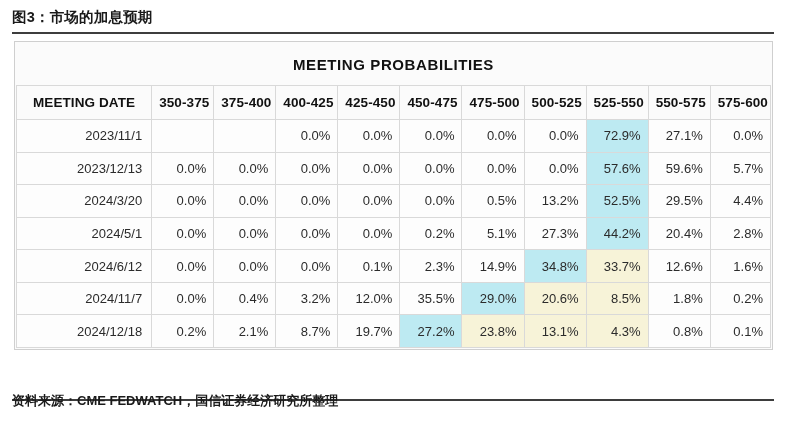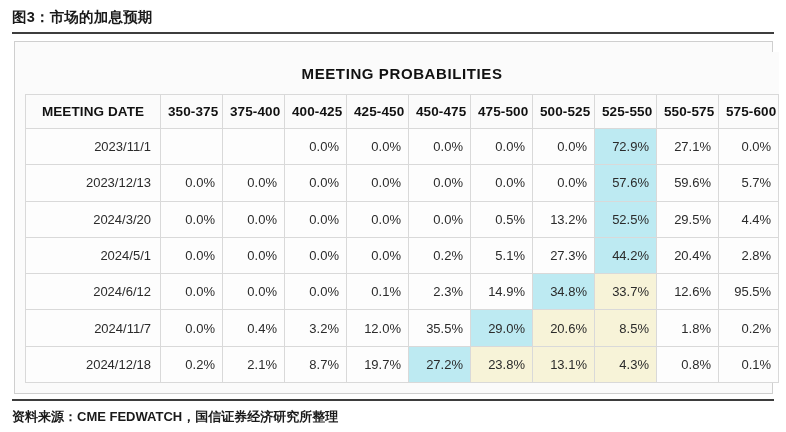--- a/index.html
+++ b/index.html
@@ -34,25 +34,25 @@
     height: 2px;
     background: #3d3d3d;
   }
 
   
   .table-wrap {
     position: absolute;
     left: 14px;
     top: 41px;
     width: 759px;
-    height: 353px;
+    height: 309px;
     background: #fbfbfb;
     border: 1px solid #cfcfcf;
     box-sizing: border-box;
-    padding: 10px;
+    padding: 1px;
   }
   table.mp {
     width: 100%;
     height: 100%;
     border-collapse: collapse;
     table-layout: fixed;
     background: #ffffff;
   }
   table.mp td, table.mp th {
     border: 1px solid #d9d9d9;
@@ -115,21 +115,21 @@
     position: absolute;
     left: 12px;
     top: 399px;
     width: 762px;
     height: 2px;
     background: #3d3d3d;
   }
   .source {
     position: absolute;
     left: 12px;
-    top: 408px;
+    top: 392px;
     font-size: 13px;
     font-weight: bold;
     color: #1a1a1a;
     white-space: nowrap;
   }
 </style>
 </head>
 <body>
 
 <div class="fig-title">图3：市场的加息预期</div>
@@ -225,21 +225,21 @@
           <td class="date">2024/6/12</td>
           <td>0.0%</td>
           <td>0.0%</td>
           <td>0.0%</td>
           <td>0.1%</td>
           <td>2.3%</td>
           <td>14.9%</td>
           <td class="hl-cyan">34.8%</td>
           <td class="hl-yellow">33.7%</td>
           <td>12.6%</td>
-          <td>95.5%</td>
+          <td>1.6%</td>
         </tr>
         <tr class="datarow">
           <td class="date">2024/11/7</td>
           <td>0.0%</td>
           <td>0.4%</td>
           <td>3.2%</td>
           <td>12.0%</td>
           <td>35.5%</td>
           <td class="hl-cyan">29.0%</td>
           <td class="hl-yellow">20.6%</td>

